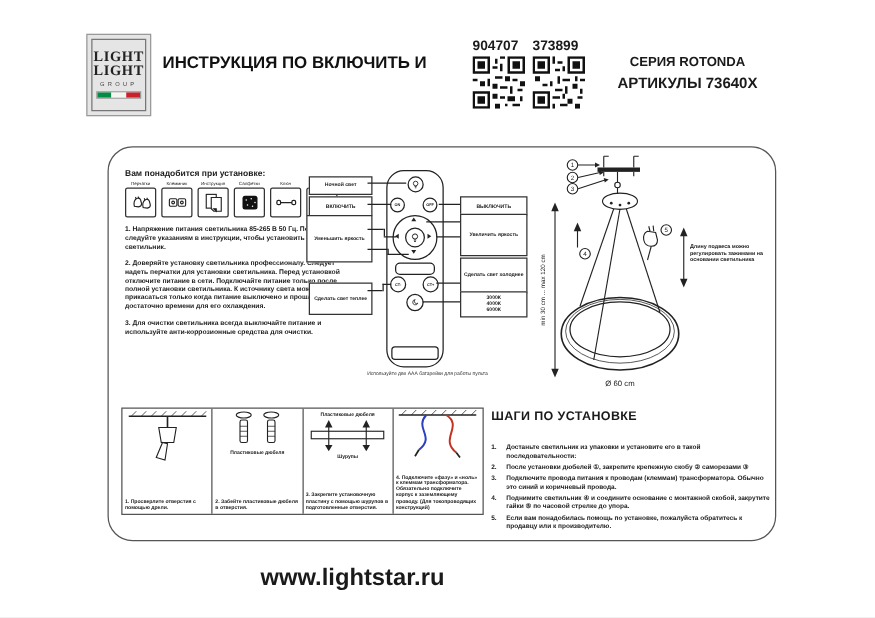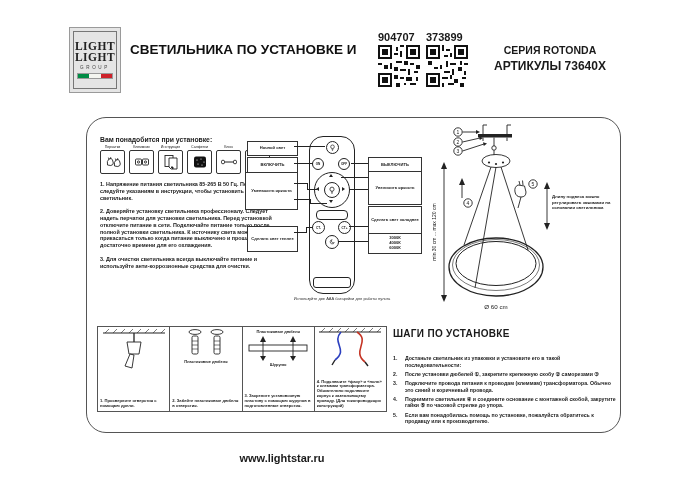--- a/index.html
+++ b/index.html
@@ -82,21 +82,21 @@
   .panel-label{text-align:center;font-size:4px;font-weight:700;}
   .panel svg{display:block;margin:0 auto;}
 
   
   .steps{left:393px;top:328px;width:224px;}
   .steps-head{font-size:10px;font-weight:700;margin-bottom:16px;letter-spacing:0.3px;}
   .step{display:flex;margin-bottom:2.8px;font-size:5.2px;line-height:1.25;font-weight:600;}
   .step-num{width:12px;flex:none;}
   .step-text{flex:1;}
 
-  .footer{left:0;top:452px;width:564px;text-align:center;font-size:11px;font-weight:700;}
+  .footer{left:0;top:452px;width:564px;text-align:center;font-size:19px;font-weight:700;}
 
   svg text{font-family:"Liberation Sans",sans-serif;}
 </style>
 </head>
 <body>
 
 <div class="page">
 
   <div class="abs logo-box">
     <div class="logo-inner">
@@ -105,21 +105,21 @@
       <div class="logo-group">GROUP</div>
       <div class="logo-flag">
           <span class="fg"></span>
           <span class="fw"></span>
           <span class="fr"></span>
         </div>
     </div>
   </div>
 
   <div class="abs doc-title">
-    <div>СВЕТИЛЬНИКА ПО УСТАНОВКЕ И</div>
+    <div>ИНСТРУКЦИЯ ПО ВКЛЮЧИТЬ И</div>
   </div>
 
   <div class="abs qr-num a">904707</div>
   <div class="abs qr-num b">373899</div>
 
   <svg class="abs qr a" viewBox="0 0 21 21">
     <rect x="0" y="0" width="21" height="21" fill="#fff"></rect>
     <g fill="#111">
       <rect x="0" y="0" width="7" height="7"></rect>
         <rect x="14" y="0" width="7" height="7"></rect>

